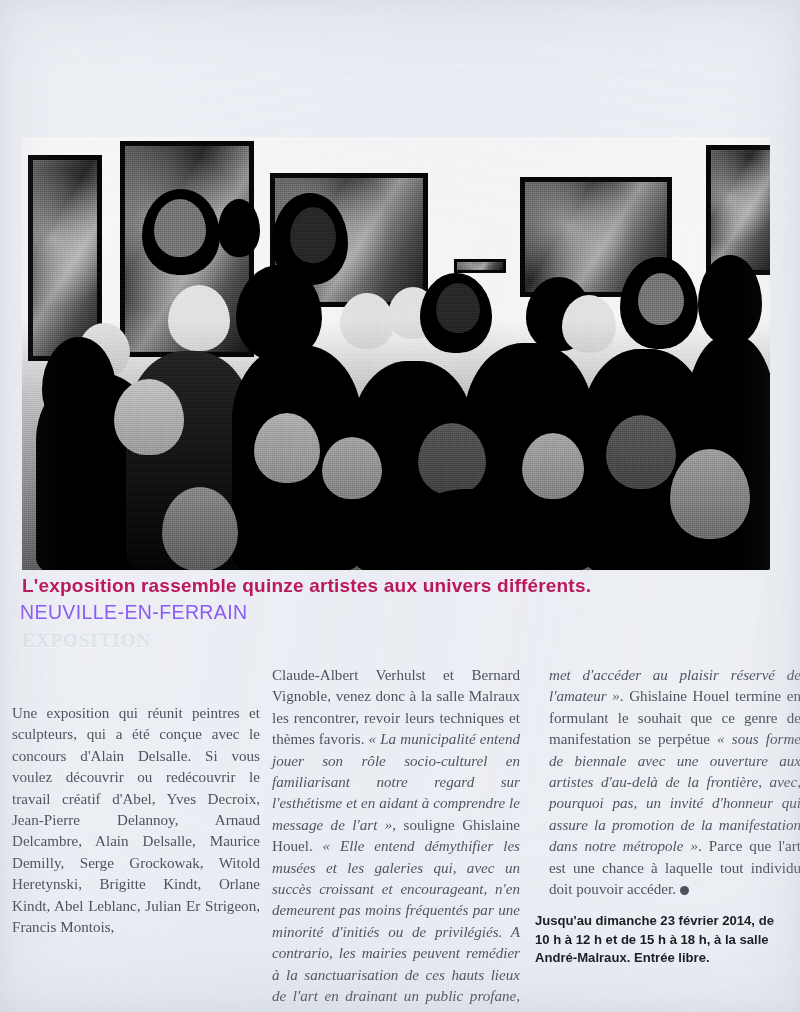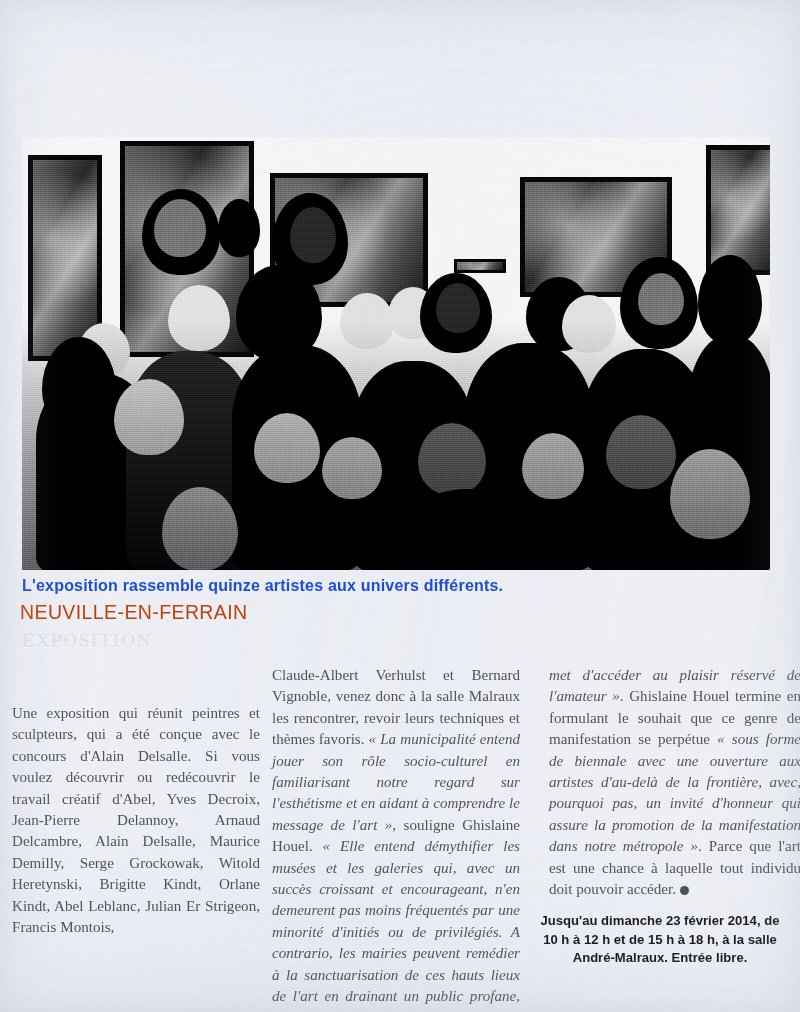--- a/index.html
+++ b/index.html
@@ -62,29 +62,29 @@
       repeating-linear-gradient(0deg,rgba(0,0,0,.18) 0 1px,rgba(255,255,255,.10) 1px 2px),
       repeating-linear-gradient(90deg,rgba(0,0,0,.10) 0 1px,rgba(255,255,255,.07) 1px 2px);
     opacity:.55;mix-blend-mode:overlay;}
   .ph-shade{position:absolute;inset:0;
     background:linear-gradient(to bottom,rgba(0,0,0,0) 42%,rgba(0,0,0,.30) 76%,rgba(0,0,0,.52) 100%);}
 
   
   .caption{
     position:absolute;left:22px;top:578px;width:600px;z-index:7;
     font-family:"Liberation Sans",sans-serif;
-    font-weight:bold;font-size:16px;line-height:16px;color:#1d4ed8;
+    font-weight:bold;font-size:19px;line-height:16px;color:#be185d;
     letter-spacing:.2px;
   }
   
   .locality{
     position:absolute;left:20px;top:600px;width:330px;z-index:7;
     font-family:"Liberation Sans",sans-serif;
     font-weight:normal;font-size:19.5px;line-height:24px;
-    color:#c2410c;letter-spacing:.4px;
+    color:#8b5cf6;letter-spacing:.4px;
   }
   .ghost{
     position:absolute;left:22px;top:628px;width:232px;height:26px;z-index:6;
     font-family:Liberation Serif, serif;font-weight:bold;
     font-size:19px;line-height:26px;letter-spacing:1px;
     color:rgba(126,134,152,.17);
     text-shadow:0 1px 0 rgba(255,255,255,.5);
     overflow:hidden;white-space:nowrap;
   }
 
@@ -116,21 +116,21 @@
   .byline{
     font-family:"Liberation Sans",sans-serif;
     font-weight:bold;font-size:12.4px;line-height:18px;
     color:#1b1d22;text-align:right;letter-spacing:.1px;
     margin-top:2px;
   }
   .practical{
     position:absolute;left:535px;top:912px;width:250px;z-index:9;
     font-family:"Liberation Sans",sans-serif;
     font-weight:bold;font-size:13.1px;line-height:18.6px;
-    color:#1b1d22;text-align:center;letter-spacing:0px;
+    color:#1b1d22;text-align:left;letter-spacing:0px;
   }
 </style>
 </head>
 <body>
 
 <div class="headline">
 </div>
 
 <div class="photo">
   <div class="ph-wall"></div>

